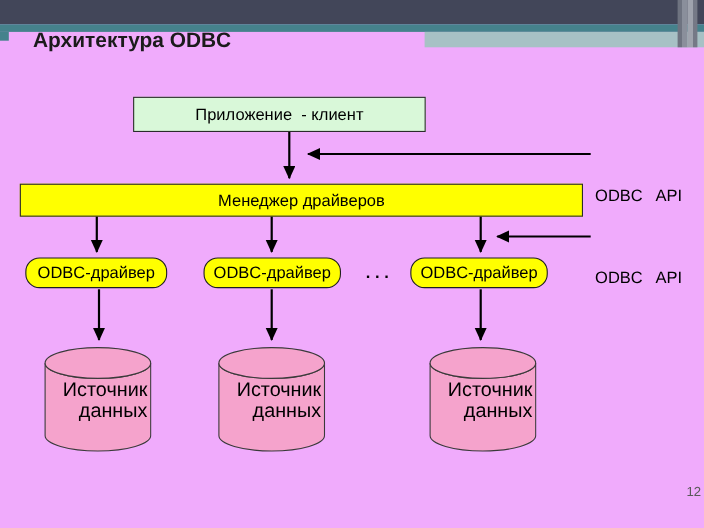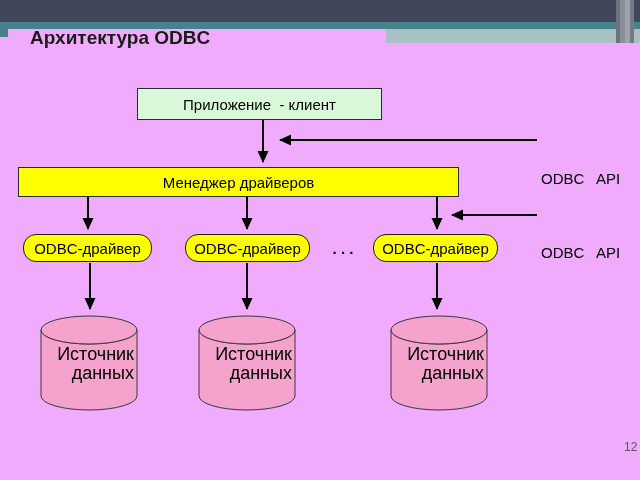--- a/index.html
+++ b/index.html
@@ -20,22 +20,22 @@
   .title{
     position:absolute;left:30px;top:27px;font-size:19px;font-weight:bold;
     color:#1b1b1b;white-space:pre;
   }
   
   .dbox{
     position:absolute;display:flex;align-items:center;justify-content:center;
     font-size:15px;color:#000;white-space:pre;box-sizing:border-box;
     border:1px solid #2b2b2b;
   }
-  .client{left:137px;top:88px;width:245px;height:32px;background:var(--box-green,#D9F8D9);}
-  .manager{left:18px;top:167px;width:441px;height:30px;background:var(--box-yellow,#FFFF00);}
+  .client{left:121px;top:88px;width:266px;height:32px;background:var(--box-green,#D9F8D9);}
+  .manager{left:18px;top:167px;width:512px;height:30px;background:var(--box-yellow,#FFFF00);}
   .driver{top:234px;height:28px;background:var(--box-yellow,#FFFF00);border-radius:13px;border:1px solid #1f1f1f;align-items:center;}
   .drv1{left:23px;width:129px;}
   .drv2{left:185px;width:125px;}
   .drv3{left:373px;width:125px;}
   .ellipsis{position:absolute;left:324px;top:240px;width:38px;height:20px;
     font-size:15px;font-weight:bold;color:#000;text-align:center;white-space:pre;}
   .api-label{position:absolute;left:541px;font-size:15px;color:#000;white-space:pre;margin-top:38px;}
   .api1{top:132px;}
   .api2{top:206px;}
   

